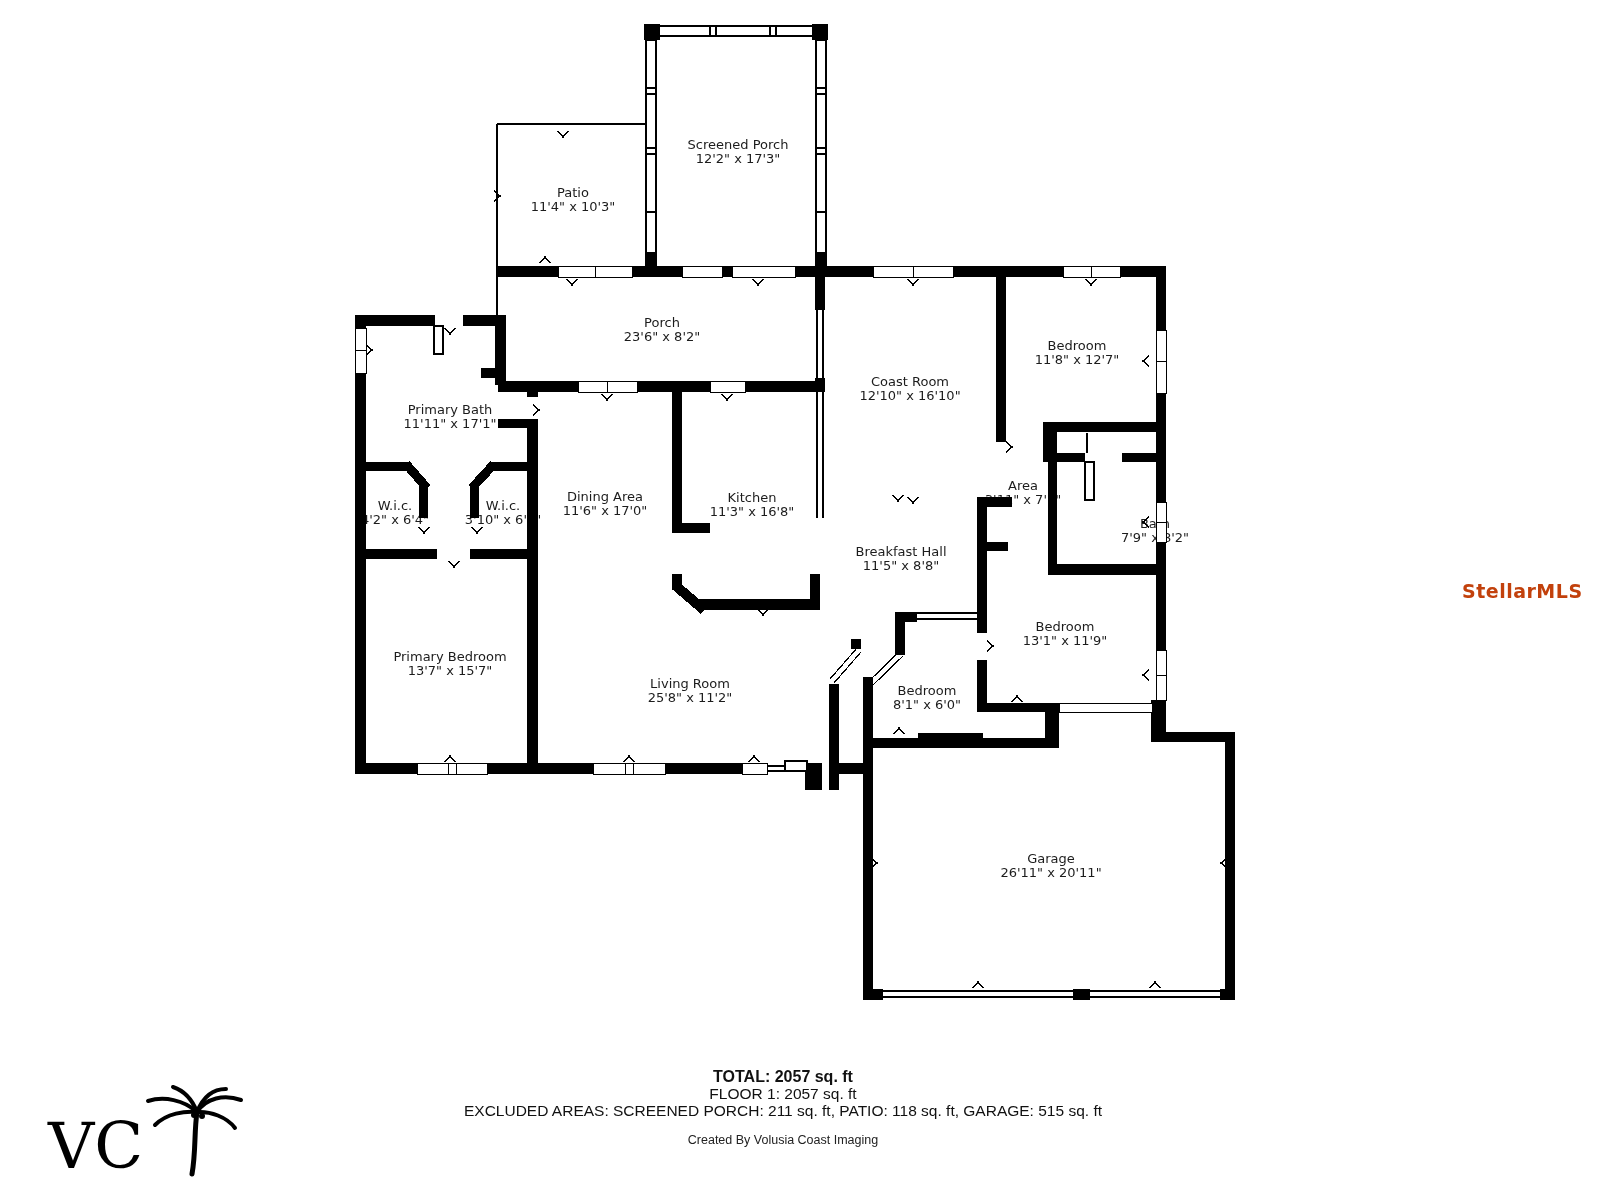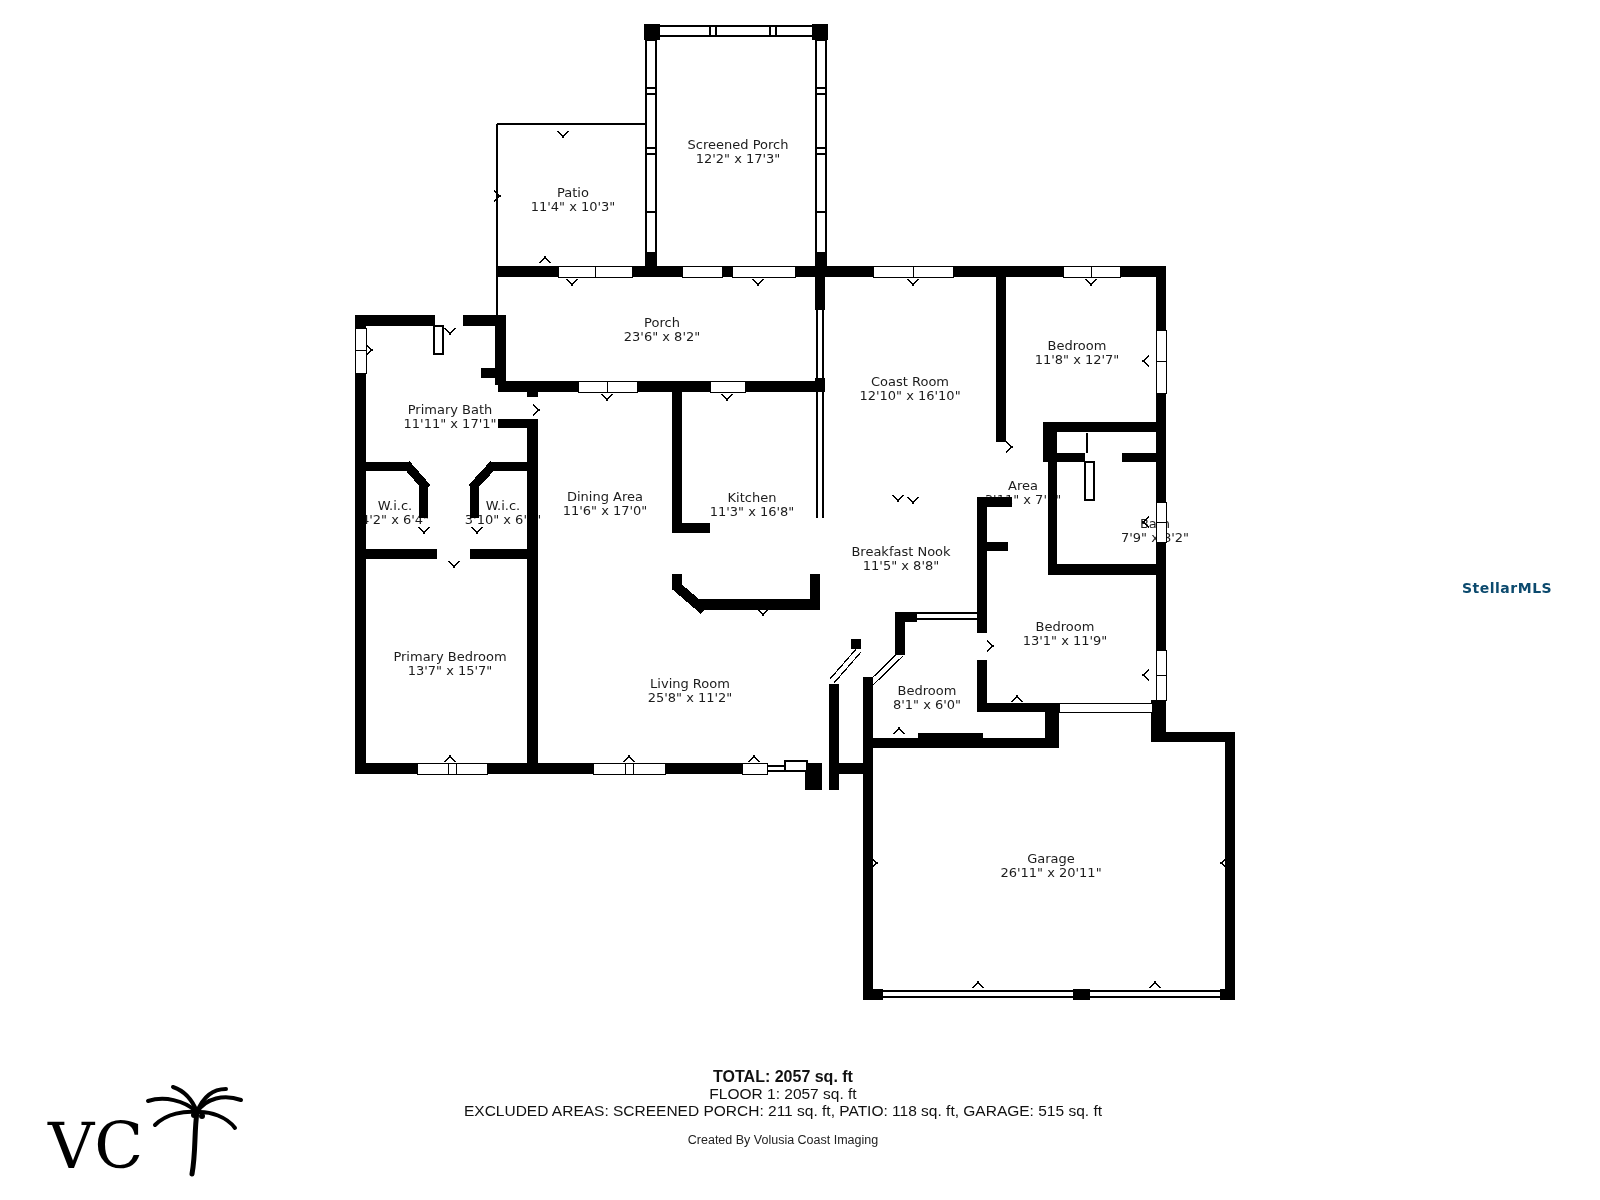--- a/index.html
+++ b/index.html
@@ -2,21 +2,21 @@
 <html><head>
 <meta charset="utf-8">
 <style>
   html,body{margin:0;padding:0;background:#fff;}
   #page{position:relative;width:1600px;height:1200px;background:#fff;overflow:hidden;
         font-family:"DejaVu Sans",sans-serif;}
   .rlabel{position:absolute;transform:translate(-50%,-50%);text-align:center;
           font-size:13px;line-height:14px;color:#1c1c1c;white-space:nowrap;z-index:1;}
   #plan-svg{position:absolute;left:0;top:0;z-index:2;}
   #watermark{position:absolute;left:1462px;top:580px;z-index:3;
-             font-size:14px;font-weight:600;color:#0c4a6e;letter-spacing:.5px;}
+             font-size:19px;font-weight:600;color:#c2410c;letter-spacing:.5px;}
   #summary{position:absolute;left:0;top:1068px;width:1600px;text-align:center;z-index:3;
            transform:translateX(-17px);color:#111;font-family:"Liberation Sans",sans-serif;}
   #summary .l1{font-size:16px;font-weight:bold;line-height:17px;}
   #summary .l2,#summary .l3{font-size:15.5px;line-height:17px;}
   #summary .l4{font-size:12.5px;margin-top:14px;color:#222;}
   #logo{position:absolute;left:46px;top:1082px;z-index:3;}
 </style>
 </head>
 <body>
 
@@ -64,21 +64,21 @@
   </div>
   <div class="rlabel" style="left:1023px;top:493px">
     <div>Area</div>
     <div>3'11" x 7'1"</div>
   </div>
   <div class="rlabel" style="left:1155px;top:531px">
     <div>Bath</div>
     <div>7'9" x 8'2"</div>
   </div>
   <div class="rlabel" style="left:901px;top:559px">
-    <div>Breakfast Nook</div>
+    <div>Breakfast Hall</div>
     <div>11'5" x 8'8"</div>
   </div>
   <div class="rlabel" style="left:1065px;top:634px">
     <div>Bedroom</div>
     <div>13'1" x 11'9"</div>
   </div>
   <div class="rlabel" style="left:450px;top:664px">
     <div>Primary Bedroom</div>
     <div>13'7" x 15'7"</div>
   </div>

